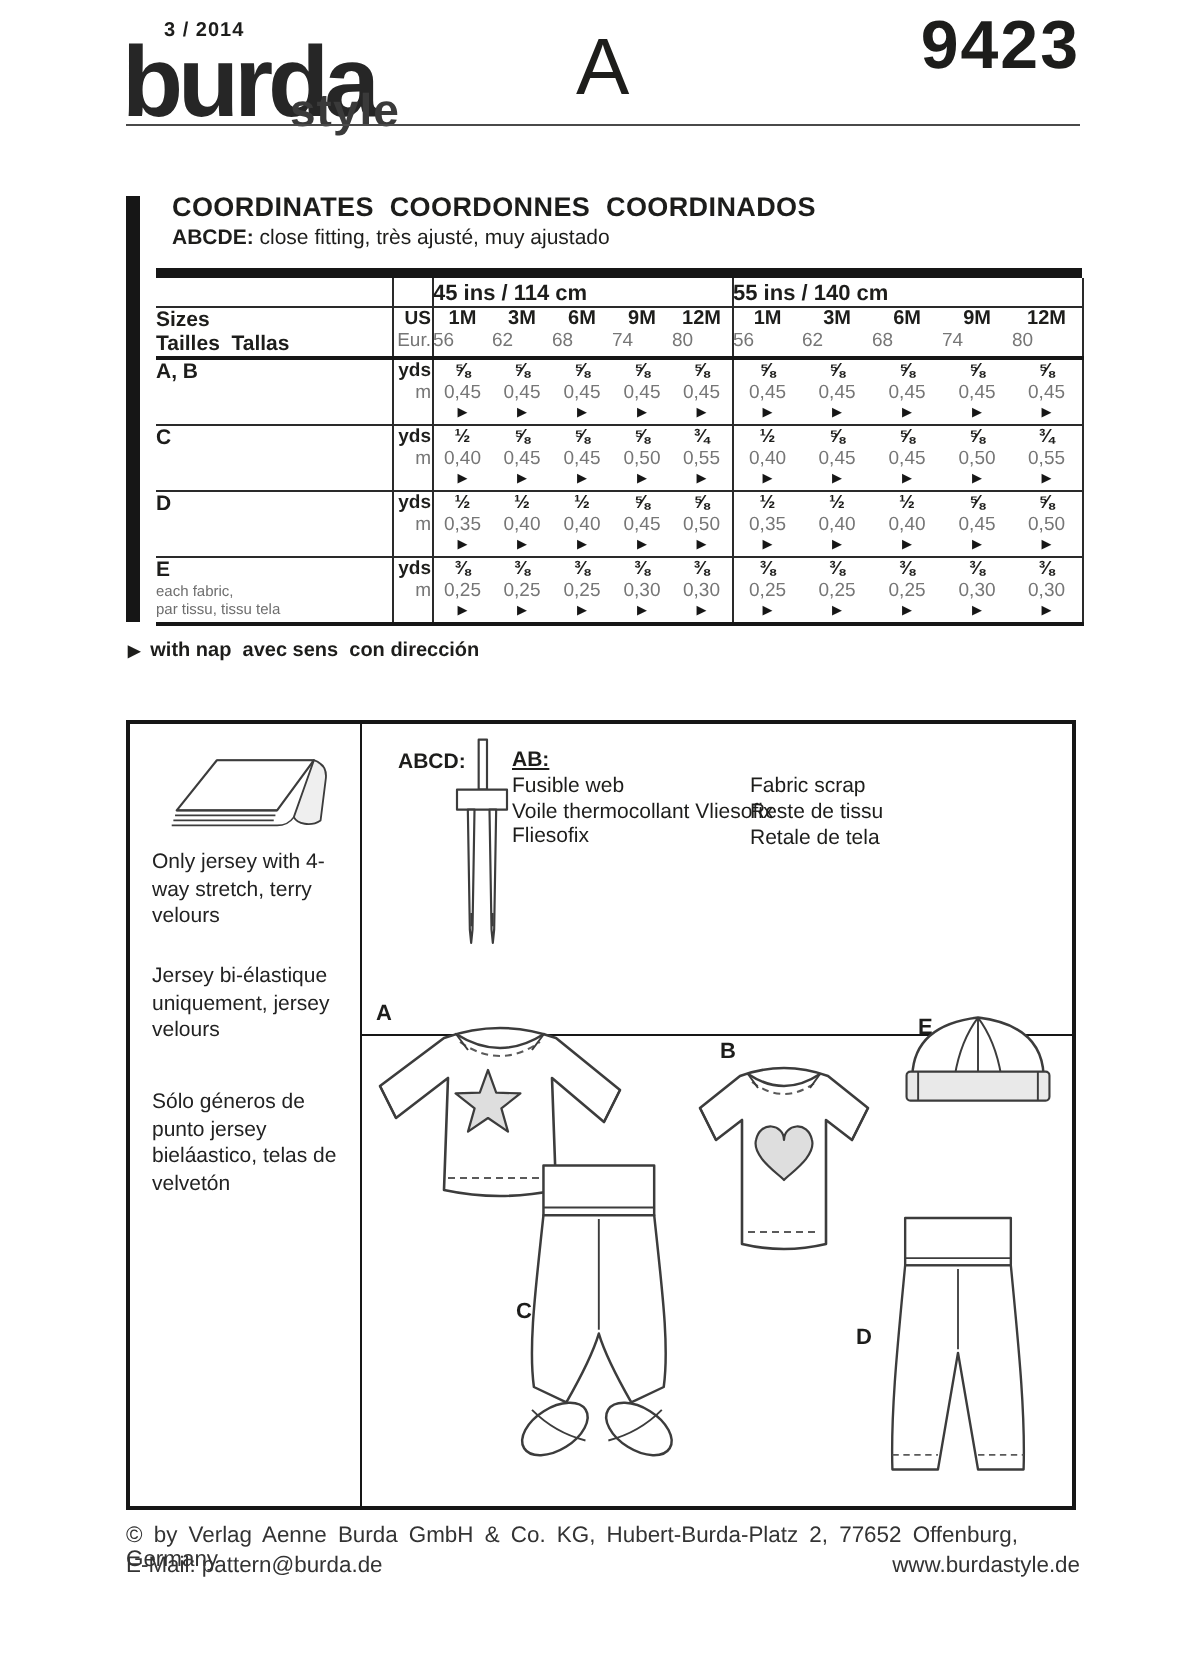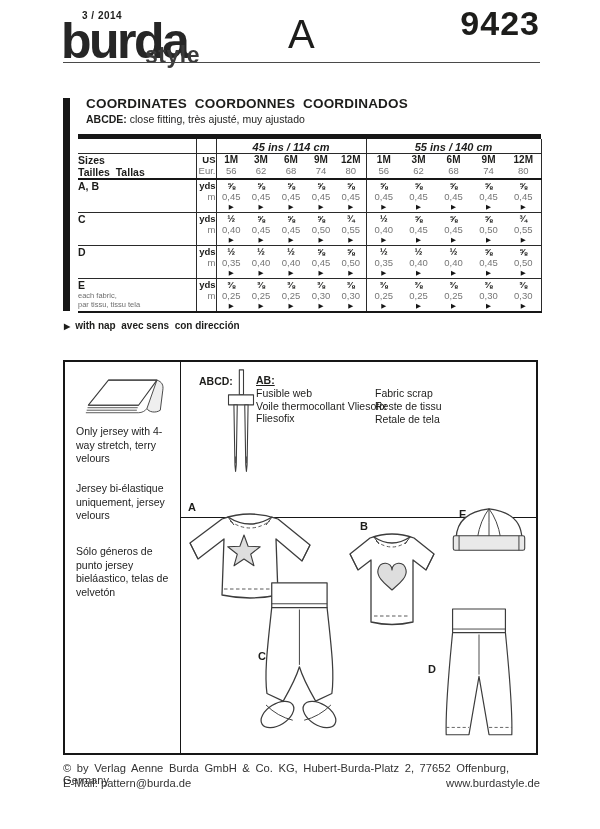--- a/index.html
+++ b/index.html
@@ -27,25 +27,25 @@
   .tbl-wrap{left:78px;top:139px;width:463px;}
   table.yardage{border-collapse:collapse;width:463px;table-layout:fixed;}
   table.yardage td{padding:0;vertical-align:top;}
   td.lblcol{text-align:left;padding:1px 0 0 7px;}
   td.unitcol{border-left:1.4px solid #2a2a2a;border-right:1.4px solid #2a2a2a;
              text-align:right;padding-right:2px;}
   td.gdiv{border-right:1.4px solid #2a2a2a;}
   td.gend{border-right:1.4px solid #2a2a2a;}
   tr.rowline td{border-bottom:1.4px solid #2a2a2a;}
   tr.rowheavy td{border-bottom:2.2px solid #161616;}
-  .grp-head{font-size:11px;font-weight:800;text-align:center;padding-top:2px;font-style:italic;}
+  .grp-head{font-size:11px;font-weight:800;padding-top:2px;}
   .row-label{font-size:10.5px;font-weight:800;}
   .row-sub{font-size:7.5px;color:#6e6e6e;line-height:1.25;}
   .us{font-size:10px;font-weight:800;text-align:center;line-height:11px;}
-  .eu{font-size:9.5px;color:#767676;text-align:center;line-height:11px;}
+  .eu{font-size:9.5px;color:#767676;line-height:11px;}
   .uyds{font-size:9.5px;font-weight:800;line-height:11px;}
   .um{font-size:9.5px;color:#767676;line-height:11px;}
   .fr{font-size:9.5px;font-weight:800;text-align:center;line-height:11px;}
   .mv{font-size:9.5px;color:#767676;text-align:center;line-height:11px;}
   .nap{font-size:6.5px;text-align:center;line-height:10px;color:#161616;}
   .cellpad{padding-top:2px;padding-bottom:1px;}
 
   
   .legend{left:64px;top:320px;width:404px;display:flex;justify-content:space-between;
           font-size:10px;font-weight:700;}

